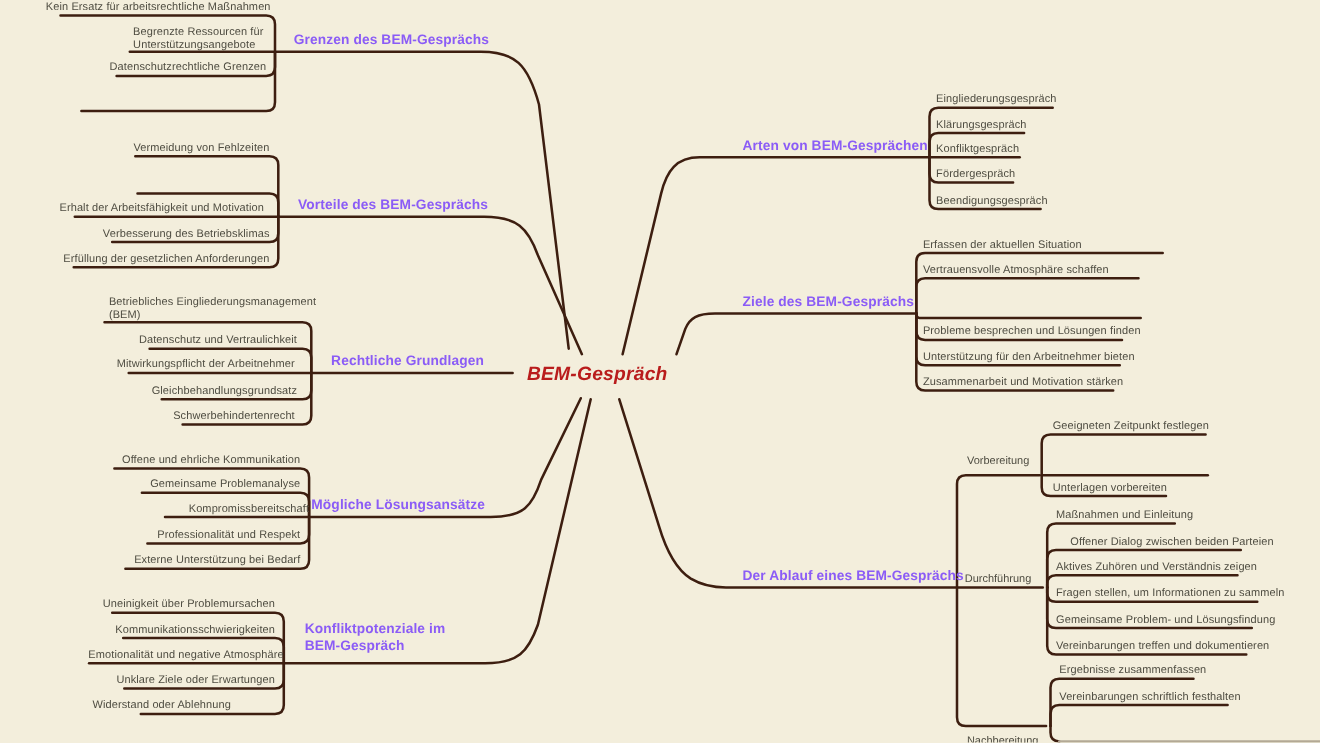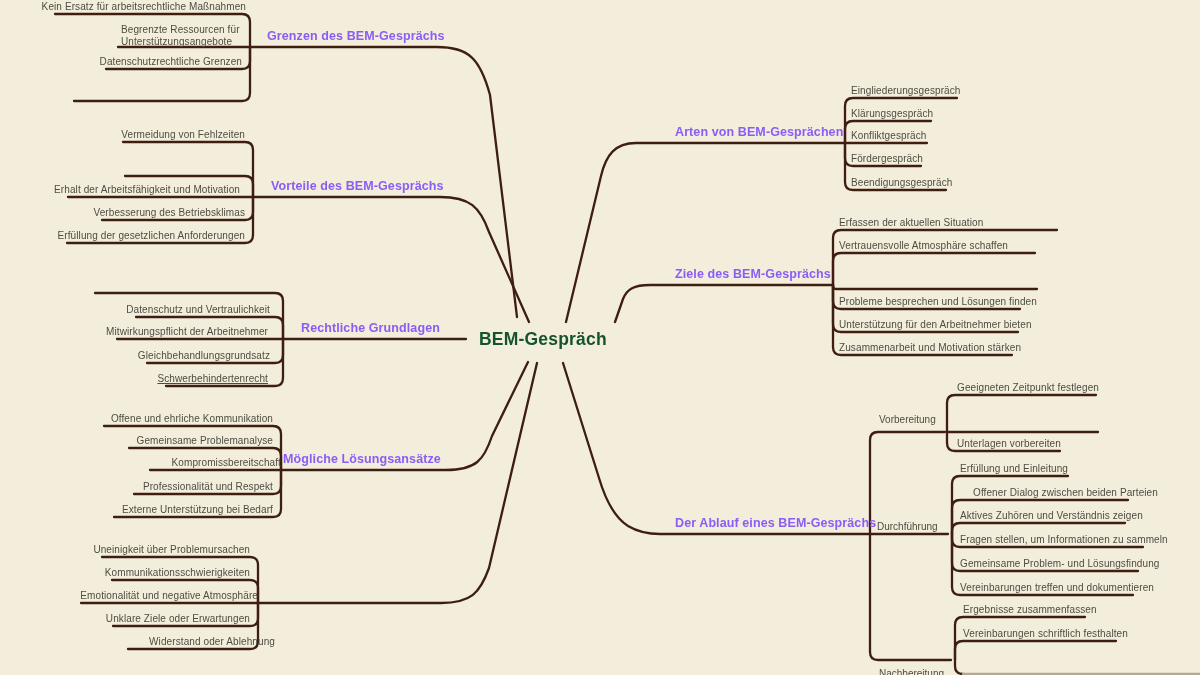--- a/index.html
+++ b/index.html
@@ -29,22 +29,23 @@
   }
   .hdr.wrap{white-space:normal;}
   .sub{
     position:absolute;
     font-size:10px;line-height:12px;
     color:#4e4c41;white-space:nowrap;
   }
   .root{
     position:absolute;
     font-size:17.5px;line-height:22px;font-weight:bold;
-    color:#14532d;white-space:nowrap;
+    color:#b91c1c;white-space:nowrap;
     letter-spacing:0.2px;
+    font-style:italic;
   }
 </style>
 </head>
 <body>
 
 <div id="canvas">
 
   <svg class="links" width="1200" height="675" viewBox="0 0 1200 675" fill="none" stroke="#3d1e10" stroke-width="2.3" stroke-linecap="round" stroke-linejoin="round">
 
     <g>
@@ -133,70 +134,72 @@
       <path stroke="#b3a995" d="M 963,674 H 1200"></path>
     </g>
   </svg>
 
   <div class="root" style="left:479px;top:328px;">BEM-Gespräch</div>
 
   <div class="hdr" style="left:267px;top:28px;">Grenzen des BEM-Gesprächs</div>
   <div class="hdr" style="left:271px;top:178px;">Vorteile des BEM-Gesprächs</div>
   <div class="hdr" style="left:301px;top:320px;">Rechtliche Grundlagen</div>
   <div class="hdr" style="left:283px;top:451px;">Mögliche Lösungsansätze</div>
+  <div class="hdr wrap" style="left:277px;top:563px;width:152px;">Konfliktpotenziale im BEM-Gespräch</div>
   <div class="hdr" style="left:675px;top:124px;">Arten von BEM-Gesprächen</div>
   <div class="hdr" style="left:675px;top:266px;">Ziele des BEM-Gesprächs</div>
   <div class="hdr" style="left:675px;top:515px;">Der Ablauf eines BEM-Gesprächs</div>
 
   <div class="node r" style="right:954px;top:1px;">Kein Ersatz für arbeitsrechtliche Maßnahmen</div>
   <div class="node wrap" style="left:121px;top:24px;width:128px;">Begrenzte Ressourcen für Unterstützungsangebote</div>
   <div class="node r" style="right:958px;top:56px;">Datenschutzrechtliche Grenzen</div>
 
   <div class="node r" style="right:955px;top:129px;">Vermeidung von Fehlzeiten</div>
   <div class="node r" style="right:960px;top:184px;">Erhalt der Arbeitsfähigkeit und Motivation</div>
   <div class="node r" style="right:955px;top:207px;">Verbesserung des Betriebsklimas</div>
   <div class="node r" style="right:955px;top:230px;">Erfüllung der gesetzlichen Anforderungen</div>
 
+  <div class="node wrap" style="left:99px;top:269px;width:195px;">Betriebliches Eingliederungsmanagement (BEM)</div>
   <div class="node r" style="right:930px;top:304px;">Datenschutz und Vertraulichkeit</div>
   <div class="node r" style="right:932px;top:326px;">Mitwirkungspflicht der Arbeitnehmer</div>
   <div class="node r" style="right:930px;top:350px;">Gleichbehandlungsgrundsatz</div>
-  <div class="node r" style="right:932px;top:373px;text-decoration:underline;">Schwerbehindertenrecht</div>
+  <div class="node r" style="right:932px;top:373px;">Schwerbehindertenrecht</div>
 
   <div class="node r" style="right:927px;top:413px;">Offene und ehrliche Kommunikation</div>
   <div class="node r" style="right:927px;top:435px;">Gemeinsame Problemanalyse</div>
   <div class="node r" style="right:919px;top:457px;">Kompromissbereitschaft</div>
   <div class="node r" style="right:927px;top:481px;">Professionalität und Respekt</div>
   <div class="node r" style="right:927px;top:504px;">Externe Unterstützung bei Bedarf</div>
 
   <div class="node r" style="right:950px;top:544px;">Uneinigkeit über Problemursachen</div>
   <div class="node r" style="right:950px;top:567px;">Kommunikationsschwierigkeiten</div>
   <div class="node r" style="right:942px;top:590px;text-align:right;">Emotionalität und negative Atmosphäre</div>
   <div class="node r" style="right:950px;top:613px;">Unklare Ziele oder Erwartungen</div>
-  <div class="node r" style="right:925px;top:636px;">Widerstand oder Ablehnung</div>
+  <div class="node r" style="right:990px;top:636px;">Widerstand oder Ablehnung</div>
 
   <div class="node" style="left:851px;top:85px;">Eingliederungsgespräch</div>
   <div class="node" style="left:851px;top:108px;">Klärungsgespräch</div>
   <div class="node" style="left:851px;top:130px;">Konfliktgespräch</div>
   <div class="node" style="left:851px;top:153px;">Fördergespräch</div>
   <div class="node" style="left:851px;top:177px;">Beendigungsgespräch</div>
 
   <div class="node" style="left:839px;top:217px;">Erfassen der aktuellen Situation</div>
   <div class="node" style="left:839px;top:240px;">Vertrauensvolle Atmosphäre schaffen</div>
   <div class="node" style="left:839px;top:296px;">Probleme besprechen und Lösungen finden</div>
   <div class="node" style="left:839px;top:319px;">Unterstützung für den Arbeitnehmer bieten</div>
   <div class="node" style="left:839px;top:342px;">Zusammenarbeit und Motivation stärken</div>
 
   <div class="sub" style="left:879px;top:414px;">Vorbereitung</div>
   <div class="sub" style="left:877px;top:521px;">Durchführung</div>
   <div class="sub" style="left:879px;top:668px;text-align:right;">Nachbereitung</div>
 
   <div class="node" style="left:957px;top:382px;">Geeigneten Zeitpunkt festlegen</div>
   <div class="node" style="left:957px;top:438px;">Unterlagen vorbereiten</div>
 
-  <div class="node" style="left:960px;top:463px;">Erfüllung und Einleitung</div>
+  <div class="node" style="left:960px;top:463px;">Maßnahmen und Einleitung</div>
   <div class="node" style="left:960px;top:487px;margin-left:13px;">Offener Dialog zwischen beiden Parteien</div>
   <div class="node" style="left:960px;top:510px;">Aktives Zuhören und Verständnis zeigen</div>
   <div class="node" style="left:960px;top:534px;">Fragen stellen, um Informationen zu sammeln</div>
   <div class="node" style="left:960px;top:558px;">Gemeinsame Problem- und Lösungsfindung</div>
   <div class="node" style="left:960px;top:582px;">Vereinbarungen treffen und dokumentieren</div>
 
   <div class="node" style="left:963px;top:604px;">Ergebnisse zusammenfassen</div>
   <div class="node" style="left:963px;top:628px;">Vereinbarungen schriftlich festhalten</div>
 
 </div>

